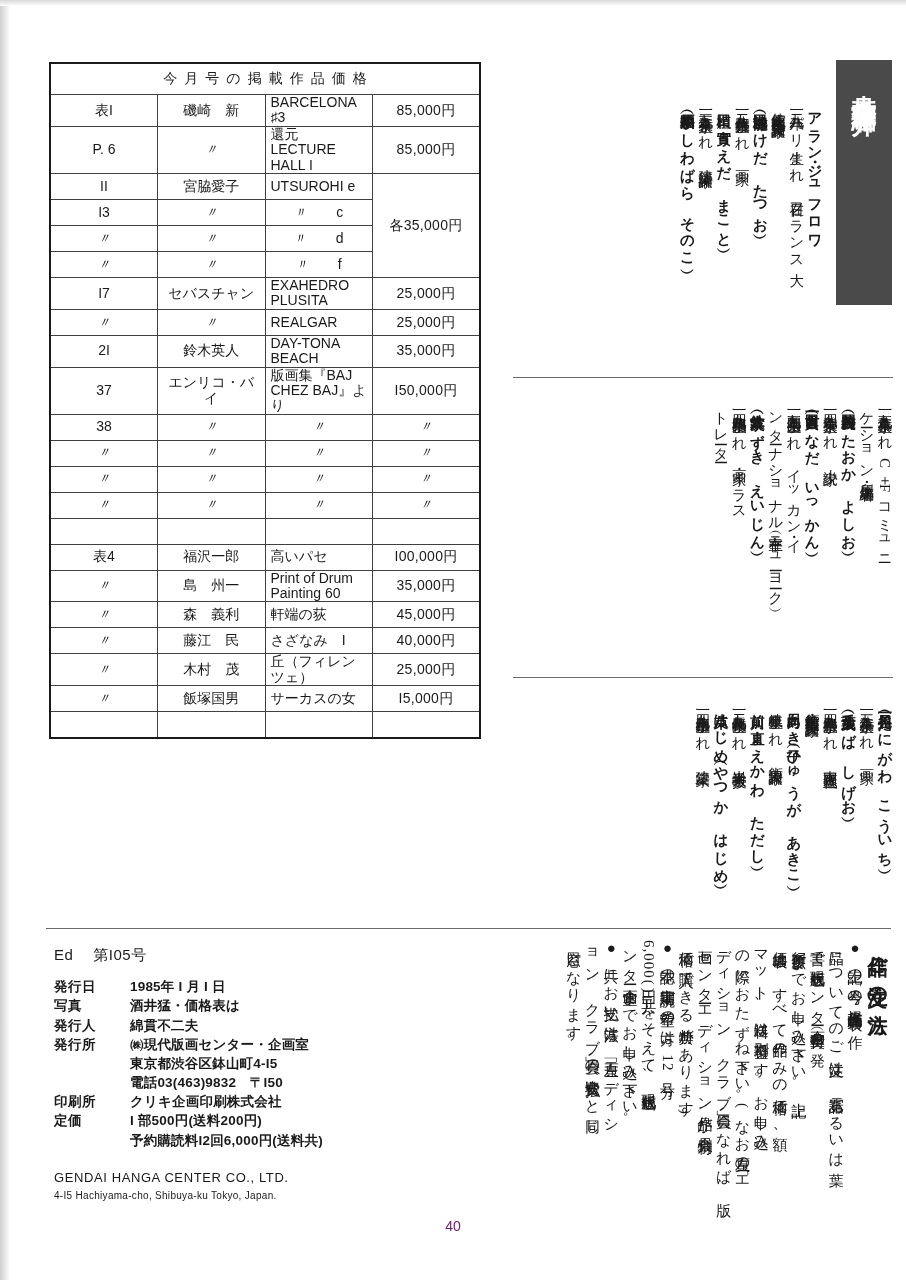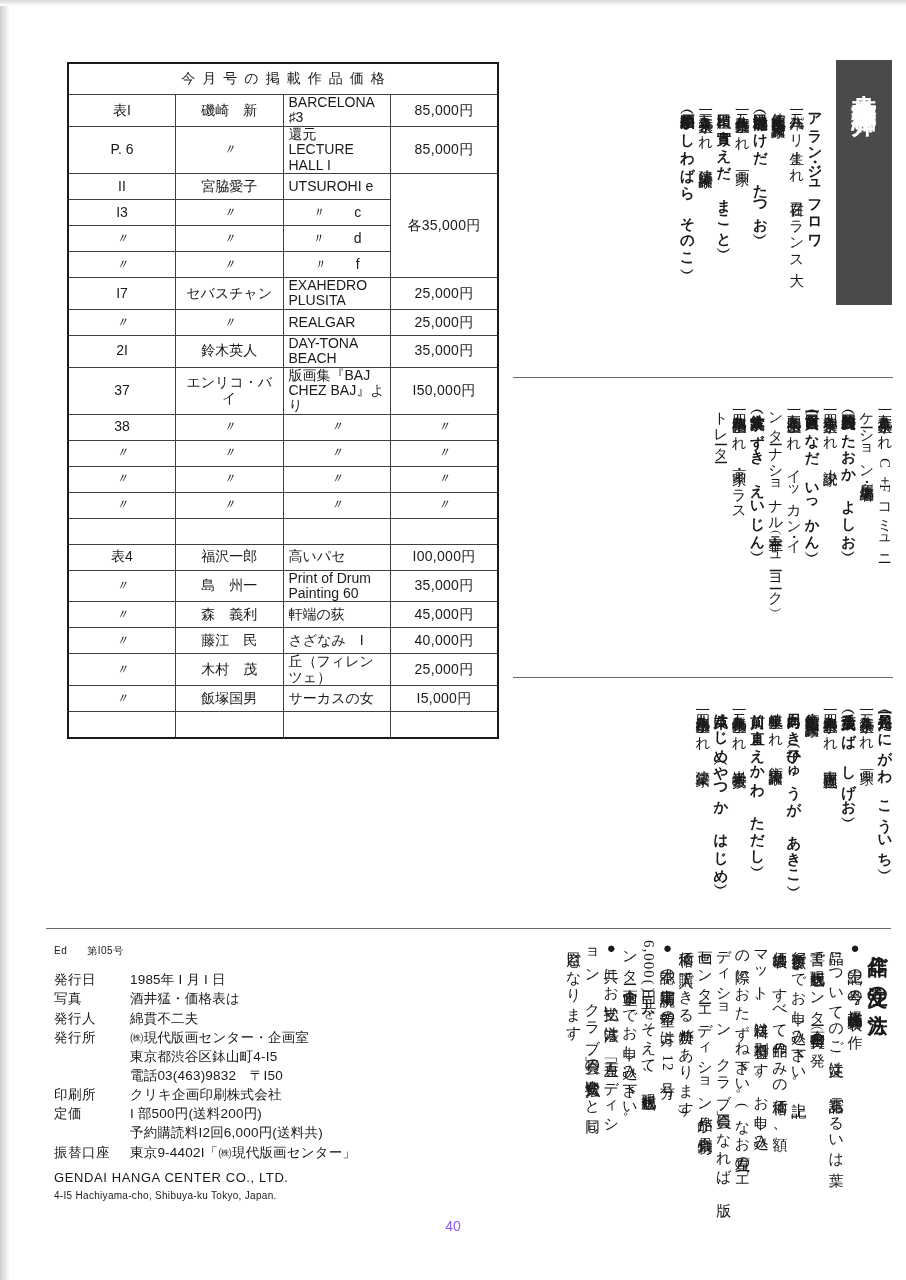--- a/index.html
+++ b/index.html
@@ -26,21 +26,21 @@
   .scan-edge-top {
     position: absolute;
     left: 0; top: 0;
     width: 906px; height: 6px;
     background: linear-gradient(to bottom, #d8d8d8, #ffffff);
   }
 
   
   .price-table-wrap {
     position: absolute;
-    left: 67px;
+    left: 49px;
     top: 62px;
     width: 456px;
   }
   table.price-table {
     border-collapse: collapse;
     width: 432px;
     border: 2px solid #1a1a1a;
     table-layout: fixed;
   }
   table.price-table td {
@@ -145,26 +145,26 @@
   
   .colophon {
     position: absolute;
     left: 54px;
     top: 944px;
     width: 350px;
     font-size: 13.5px;
     line-height: 1.42;
   }
   .colophon-title {
-    font-size: 10px;
+    font-size: 15px;
     margin-bottom: 12px;
     letter-spacing: .5px;
   }
   .colophon-title .issue { margin-left: 20px; }
-  .colo-row { display: flex; }
+  .colo-row { display: flex; font-weight: bold; }
   .colo-label { width: 76px; flex: 0 0 76px; letter-spacing: .5px; }
   .colo-value { flex: 1; letter-spacing: .2px; }
   .colo-row.cont .colo-label { visibility: hidden; }
 
   .eng-footer {
     position: absolute;
     left: 54px;
     top: 1168px;
     font-size: 13px;
     line-height: 1.55;
@@ -206,21 +206,21 @@
   }
 
   
   .page-number {
     position: absolute;
     left: 0;
     top: 1218px;
     width: 906px;
     text-align: center;
     font-size: 14px;
-    color: #8b5cf6;
+    color: #701a75;
   }
 </style>
 </head>
 <body>
 
 <div class="scan-edge-left"></div>
 <div class="scan-edge-top"></div>
 
 <div class="price-table-wrap">
   <table class="price-table">
@@ -441,24 +441,20 @@
         <div class="colo-value">クリキ企画印刷株式会社</div>
       </div>
       <div class="colo-row">
         <div class="colo-label">定価</div>
         <div class="colo-value">I 部500円(送料200円)</div>
       </div>
       <div class="colo-row cont">
         <div class="colo-label"></div>
         <div class="colo-value">予約購読料I2回6,000円(送料共)</div>
       </div>
-      <div class="colo-row">
-        <div class="colo-label">振替口座</div>
-        <div class="colo-value">東京9-4402I「㈱現代版画センター」</div>
-      </div>
     </div>
 </div>
 
 <div class="eng-footer">
   <div>GENDAI  HANGA  CENTER  CO., LTD.</div>
   <div class="line2">4-I5  Hachiyama-cho, Shibuya-ku  Tokyo, Japan.</div>
 </div>
 
 <div class="order-area">
   <div class="order-title">作品ご注文の方法</div>

